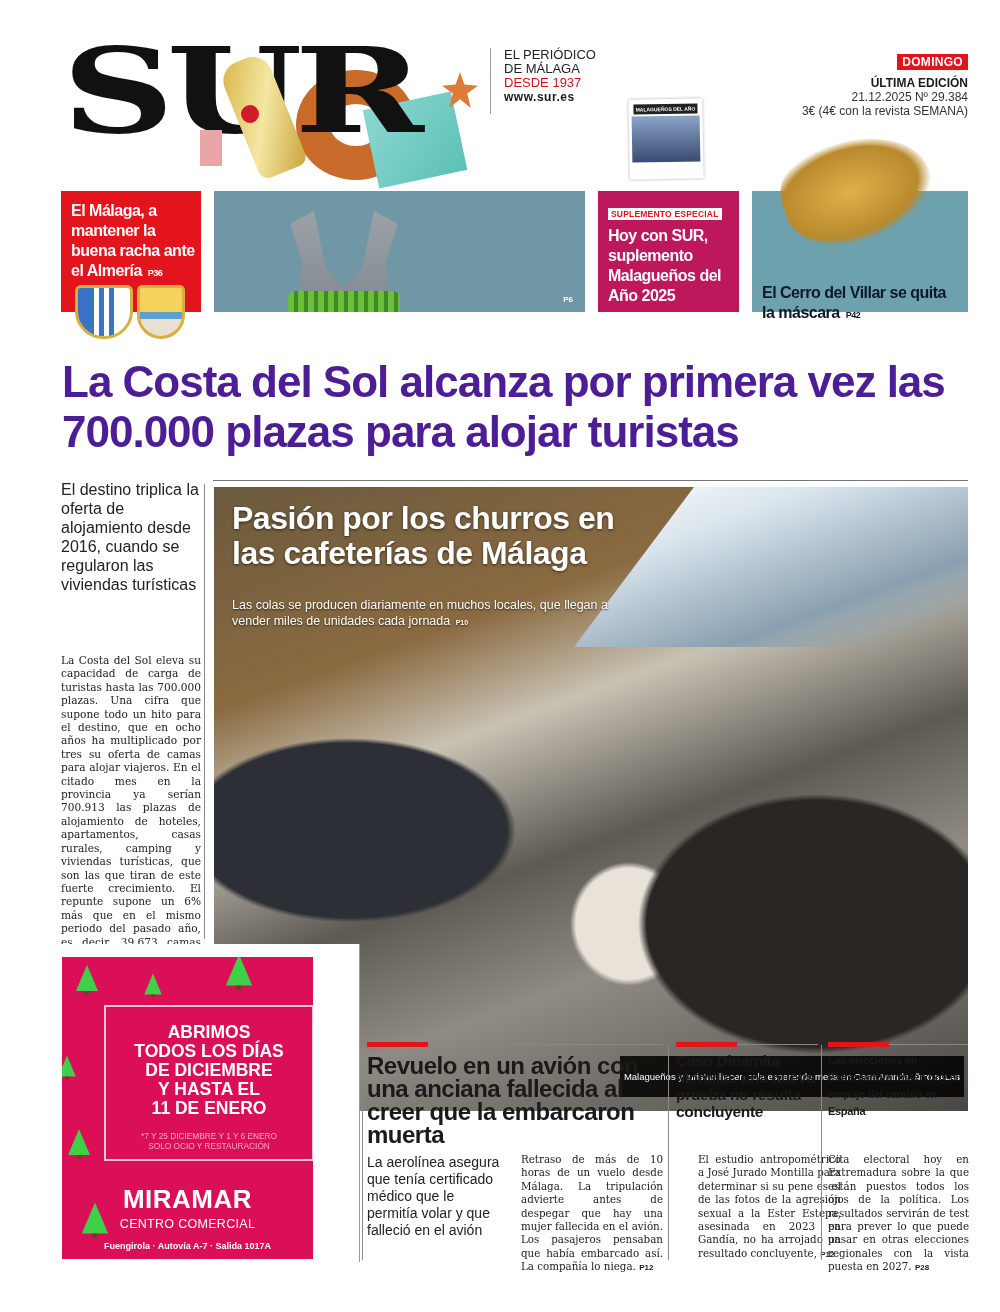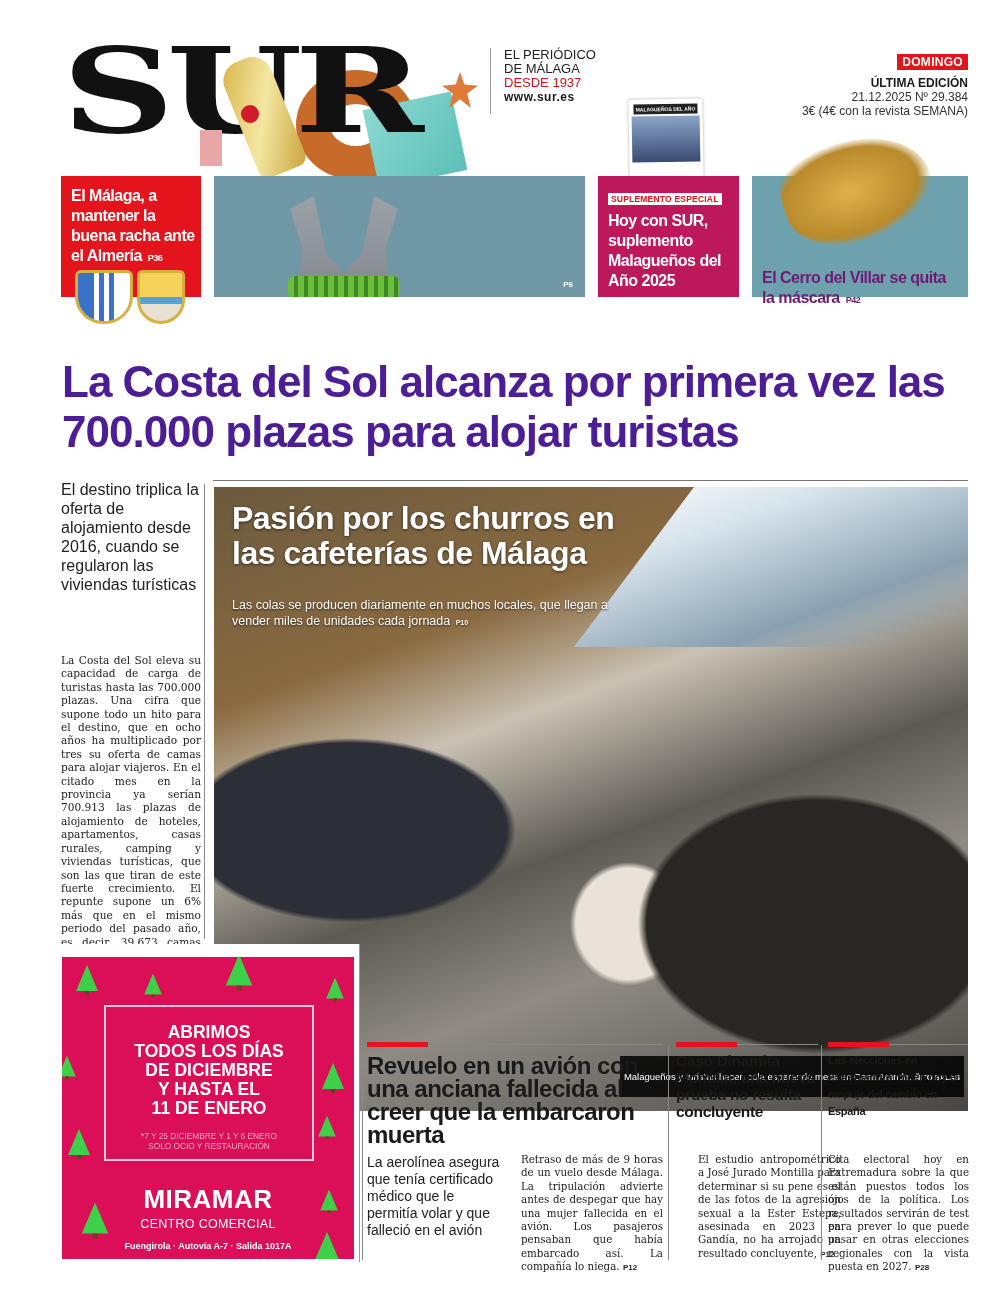--- a/index.html
+++ b/index.html
@@ -26,36 +26,36 @@
   #day-badge{display:inline-block;background:#e3141b;color:#fff;font-weight:bold;font-size:12px;padding:1px 5px;letter-spacing:0.3px}
   #edition .ult{font-weight:bold;margin-top:6px;font-size:12px}
   #edition .meta{color:#333;font-size:12px}
 
   #supp-thumb{left:629px;top:99px;width:74px;height:80px;background:#fff;box-shadow:0 0 3px rgba(0,0,0,.35);transform:rotate(-1deg)}
   #supp-thumb .hd{margin:5px 5px 0;background:#222;color:#fff;font-size:5px;font-weight:bold;text-align:center;padding:2px 0;line-height:6px}
   #supp-thumb .ph{margin:2px 3px;height:46px;background:linear-gradient(180deg,#8aa4c8,#3a4a70)}
   #fossil{left:782px;top:140px;width:150px;height:100px;background:radial-gradient(ellipse at 45% 50%,#e0b04a,#b88a2c 60%,transparent 72%);transform:rotate(-18deg);border-radius:40% 60% 50% 50%}
 
   
-  .teaser{top:176px;height:121px}
+  .teaser{top:191px;height:121px}
   #t-malaga{left:61px;width:140px;background:#e3141b;color:#fff}
   #t-malaga .h{position:absolute;left:10px;top:10px;font-weight:bold;font-size:16px;line-height:20px}
   .pg{font-size:9px;font-weight:bold;margin-left:2px}
   .crest{position:absolute;top:94px;width:58px;height:54px;border-radius:6px 6px 28px 28px}
   #crest-malaga{left:14px;background:linear-gradient(90deg,#3a72c8 0 30%,#fff 30% 40%,#3a72c8 40% 50%,#fff 50% 60%,#3a72c8 60% 70%,#fff 70%);border:3px solid #d7b040}
   #crest-almeria{left:76px;width:48px;background:linear-gradient(180deg,#f5d25a 0 50%,#5aa0d8 50% 65%,#e8e0d0 65%);border:3px solid #d7b040}
   #t-navidad{left:214px;width:371px;background:#6f97a6;overflow:hidden}
   #t-navidad .h{position:absolute;right:12px;top:10px;text-align:right;color:#fff;font-weight:bold;font-size:23px;line-height:27px}
   #t-navidad .p{position:absolute;right:12px;bottom:8px;color:#fff;font-size:8px;font-weight:bold}
   #hands{position:absolute;left:70px;top:20px;width:120px;height:128px;background:linear-gradient(180deg,#9aa2a8,#7d8287);clip-path:polygon(10% 100%,15% 40%,5% 10%,25% 0,35% 45%,50% 60%,65% 45%,75% 0,95% 10%,85% 40%,90% 100%)}
   #chain{position:absolute;left:74px;top:100px;width:112px;height:24px;background:repeating-linear-gradient(90deg,#6bbf3a 0 6px,#3f8a24 6px 10px);border-radius:8px}
   #t-supl{left:598px;width:141px;background:#be185d;color:#fff}
   #t-supl .lbl{position:absolute;left:10px;top:17px;background:#fff;color:#e3141b;font-size:8.5px;font-weight:bold;padding:1px 3px;letter-spacing:0.2px}
   #t-supl .h{position:absolute;left:10px;top:35px;font-weight:bold;font-size:16px;line-height:20px}
-  #t-cerro{left:752px;width:216px;background:#6ea1ae;color:#701a75}
+  #t-cerro{left:752px;width:216px;background:#6ea1ae;color:#0f172a}
   #t-cerro .h{position:absolute;left:10px;top:92px;font-weight:bold;font-size:16px;line-height:20px}
 
   
   #main-head{left:62px;top:357px;width:910px;font-weight:bold;font-size:44px;line-height:50px;color:#4c1d95;letter-spacing:-1px}
   #rule-top{left:213px;top:480px;width:755px;height:1px;background:#777}
 
   
   #sub-dek{left:61px;top:480px;width:140px;font-size:16px;line-height:19px;color:#222}
   #col-div{left:204px;top:484px;width:1px;height:455px;background:#888}
   #body-main{left:61px;top:654px;width:140px;font-size:10.6px;line-height:13.4px;text-align:justify;hyphens:auto;color:#222}
@@ -70,21 +70,21 @@
       radial-gradient(ellipse at 83% 80%,#d98a3a 0 6%,transparent 7%),
       linear-gradient(160deg,#6b5a3e 0%,#8a6a40 25%,#c9c2b4 38%,#5d5a54 55%,#8f8b84 70%,#4a4643 100%)}
   #photo-awning{position:absolute;left:360px;top:0;width:400px;height:160px;background:linear-gradient(160deg,#fff 0%,#d8e4ec 30%,#8aa0b0 70%,transparent 90%);clip-path:polygon(30% 0,100% 0,100% 100%,0 100%)}
   #photo-title{position:absolute;left:18px;top:14px;color:#fff;font-weight:bold;font-size:32px;line-height:35px;text-shadow:0 1px 3px rgba(0,0,0,.6);letter-spacing:-0.5px}
   #photo-dek{position:absolute;left:18px;top:110px;color:#fff;font-size:12.5px;line-height:16px;text-shadow:0 1px 2px rgba(0,0,0,.7)}
   #photo-caption{position:absolute;right:4px;bottom:14px;background:rgba(0,0,0,.85);color:#fff;font-size:9.5px;padding:15px 4px}
   #photo-caption .cr{font-weight:bold;font-size:7.5px;margin-left:3px}
 
   
   #ad-frame{left:56px;top:944px;width:304px;height:318px;background:#fff;border-right:1px solid #999}
-  #ad{left:62px;top:957px;width:292px;height:302px;background:#da0f57;color:#fff;text-align:center;overflow:hidden}
+  #ad{left:62px;top:957px;width:251px;height:302px;background:#da0f57;color:#fff;text-align:center;overflow:hidden}
   #ad .box{position:absolute;left:42px;top:48px;width:210px;height:156px;border:2px solid #f5c8d8}
   #ad .h{margin-top:16px;font-weight:bold;font-size:17.5px;line-height:19px}
   #ad .small{margin-top:13px;color:#f7a8cc;font-size:8.3px;line-height:10px}
   #ad .brand{position:absolute;left:0;width:100%;top:227px;font-weight:bold;font-size:26px;letter-spacing:0.5px}
   #ad .sub{position:absolute;left:0;width:100%;top:260px;font-size:12.5px;letter-spacing:0.3px}
   #ad .addr{position:absolute;left:0;width:100%;top:284px;font-size:9px;font-weight:bold}
   .tree{position:absolute;width:0;height:0;border-left:11px solid transparent;border-right:11px solid transparent;border-bottom:26px solid #3fd04a}
   .tree::after{content:"";position:absolute;left:-2px;top:26px;width:4px;height:4px;background:#7a3a20}
 
   
@@ -194,21 +194,21 @@
   <div class="brand">MIRAMAR</div>
   <div class="sub">CENTRO COMERCIAL</div>
   <div class="addr">Fuengirola · Autovía A-7 · Salida 1017A</div>
 </div>
 
 <div class="vdiv" style="left:362px;top:1045px;height:215px"></div>
 <div class="graybar" style="left:367px;top:1044px;width:296px"></div>
 <div class="redbar" style="left:367px;top:1042px;width:61px"></div>
 <h2 class="abs cond" id="s1-head">Revuelo en un avión con una anciana fallecida al creer que la embarcaron muerta</h2>
 <div class="abs" id="s1-dek">La aerolínea asegura que tenía certificado médico que le permitía volar y que falleció en el avión</div>
-<div class="abs serif" id="s1-body"><span>Retraso de más de 9 horas de un vuelo desde Málaga. La tripulación advierte antes de despegar que hay una mujer fallecida en el avión. Los pasajeros pensaban que había embarcado así. La compañía lo niega.</span> <span class="pref">P12</span></div>
+<div class="abs serif" id="s1-body"><span>Retraso de más de 10 horas de un vuelo desde Málaga. La tripulación advierte antes de despegar que hay una mujer fallecida en el avión. Los pasajeros pensaban que había embarcado así. La compañía lo niega.</span> <span class="pref">P12</span></div>
 
 <div class="vdiv" style="left:668px;top:1045px;height:215px"></div>
 <div class="graybar" style="left:676px;top:1044px;width:142px"></div>
 <div class="redbar" style="left:676px;top:1042px;width:61px"></div>
 <h2 class="abs cond" id="s2-head">Caso Dinamita Montilla: una nueva prueba no resulta concluyente</h2>
 <div class="abs serif" id="s2-body"><span>El estudio antropométrico a José Jurado Montilla para determinar si su pene es el de las fotos de la agresión sexual a la Ester Estepa, asesinada en 2023 en Gandía, no ha arrojado un resultado concluyente,</span> <span class="pref">P12</span></div>
 
 <div class="vdiv" style="left:821px;top:1045px;height:215px"></div>
 <div class="graybar" style="left:828px;top:1044px;width:140px"></div>
 <div class="redbar" style="left:828px;top:1042px;width:61px"></div>

